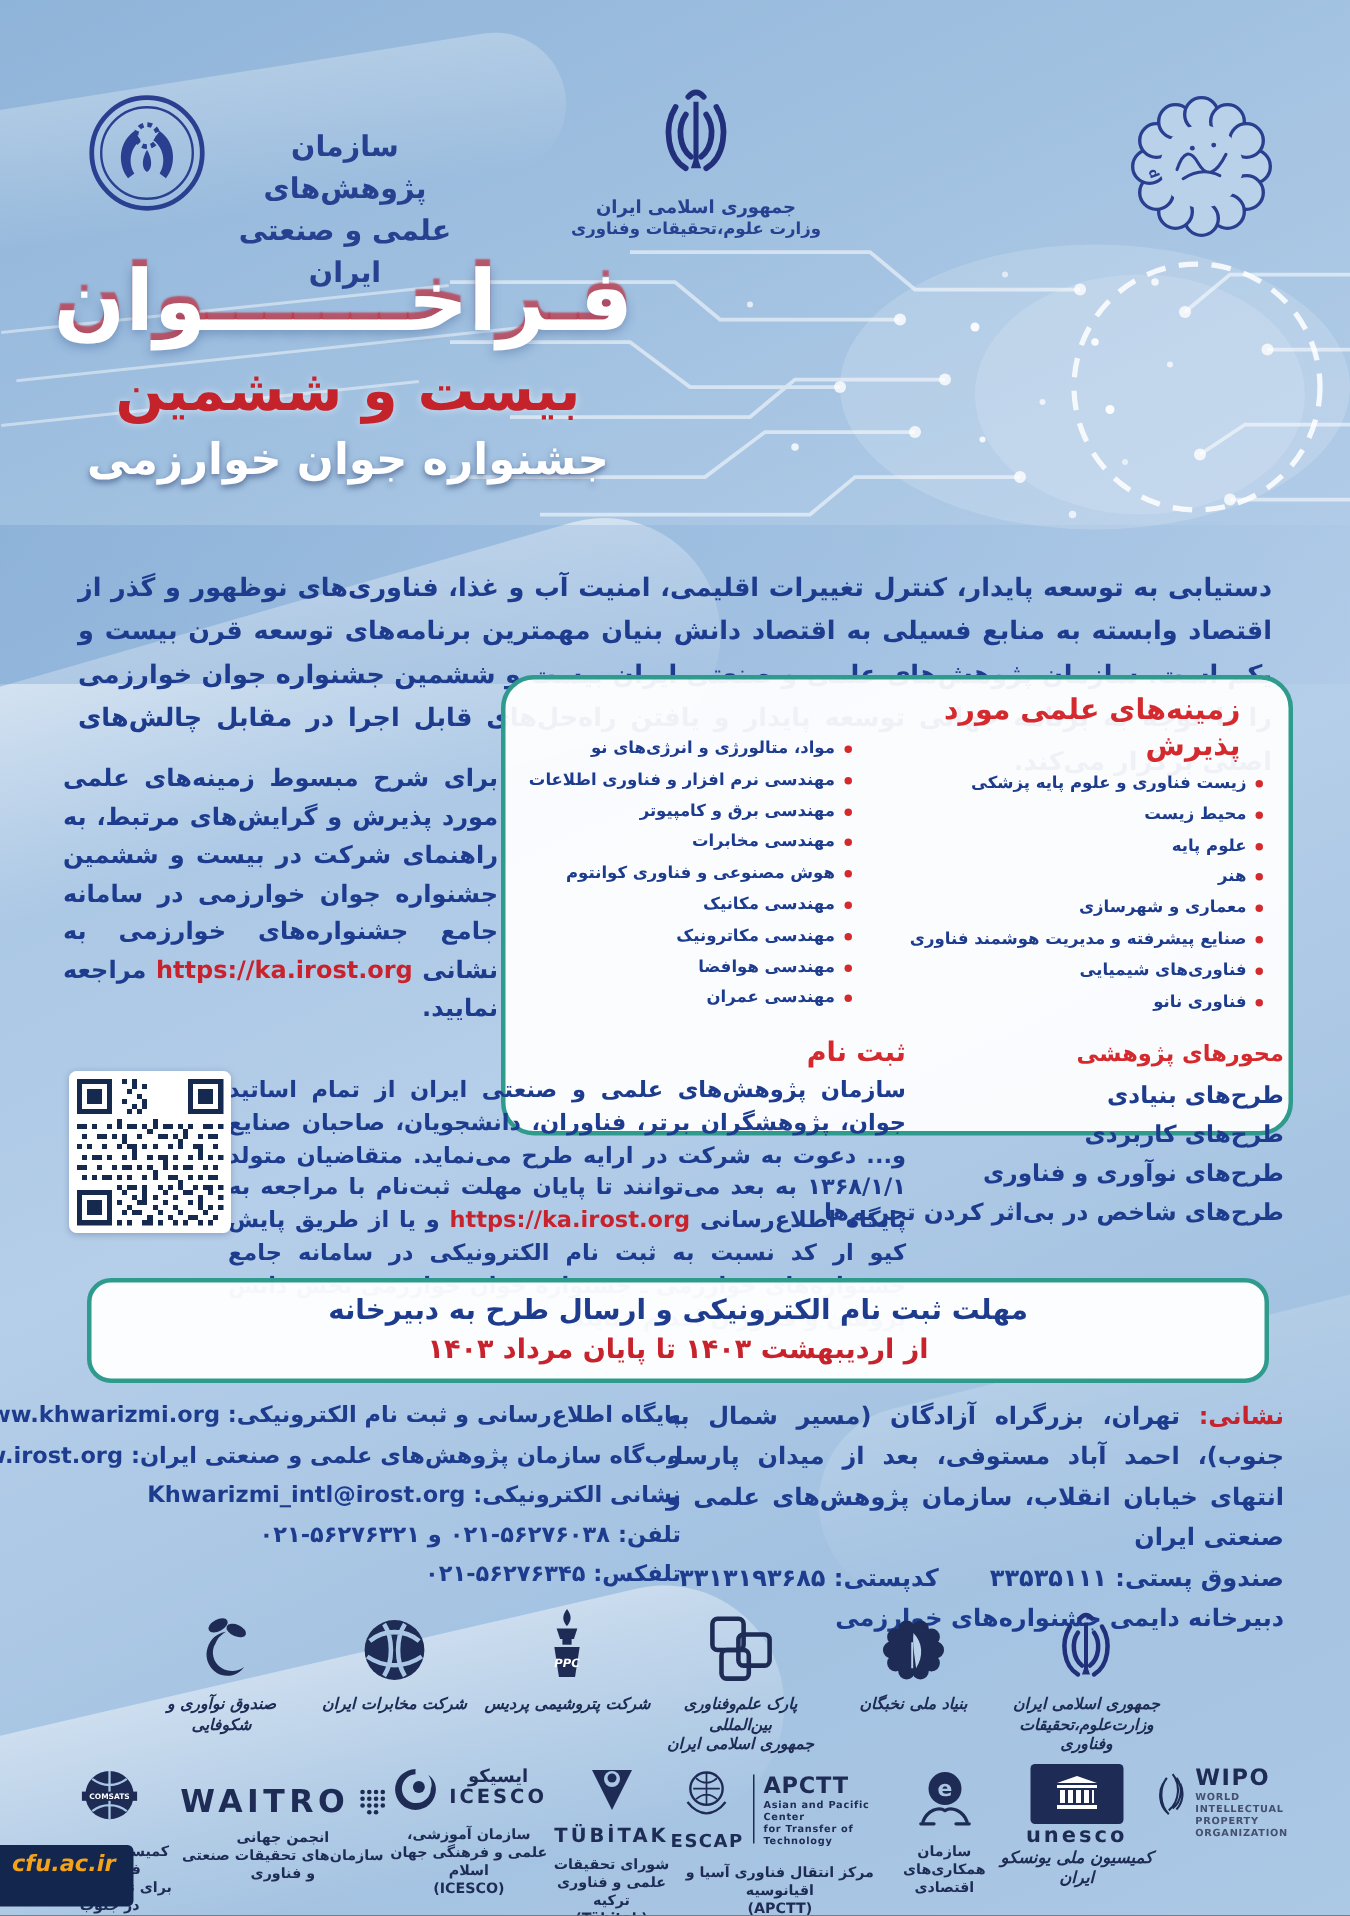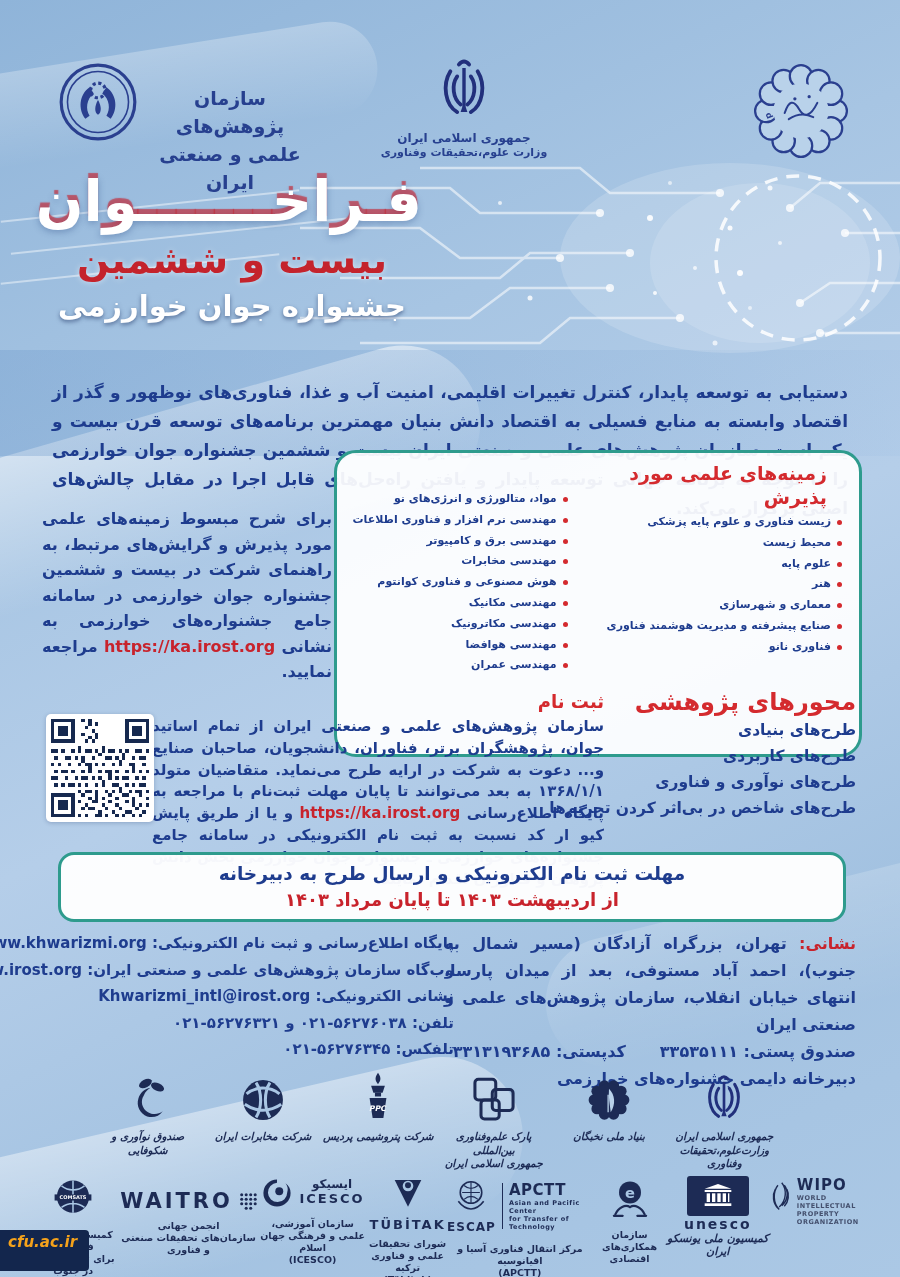--- a/index.html
+++ b/index.html
@@ -33,21 +33,21 @@
   .fcol-r{width:56%;}
   .fcol-l{width:44%;padding-top:25px;}
   .fields-title{color:#d42a2e;font-size:19px;font-weight:bold;text-align:right;padding-right:16px;line-height:24px;}
   .fields-box ul{list-style:none;margin:3px 0 0;padding:0;}
   .fields-box li{font-size:11px;line-height:20.8px;font-weight:bold;color:#1e3c8e;position:relative;padding-right:12px;text-align:right;white-space:nowrap;}
   .fields-box li::before{content:"";position:absolute;right:1px;top:8px;width:5px;height:5px;border-radius:50%;background:#d42a2e;}
   .guide{position:absolute;left:42px;top:490px;width:290px;font-size:16px;line-height:25.5px;font-weight:bold;color:#1e3c8e;text-align:justify;}
   .link{color:#c8232c;font-weight:bold;}
   
   .axes{position:absolute;right:44px;top:690px;width:258px;text-align:right;}
-  .axes-title{color:#d42a2e;font-size:24px;font-weight:bold;line-height:24px;margin-bottom:3px;}
+  .axes-title{color:#d42a2e;font-size:15px;font-weight:bold;line-height:24px;margin-bottom:3px;}
   .axes ul{list-style:none;margin:0;padding:0;}
   .axes li{font-size:15.5px;line-height:26px;font-weight:bold;color:#1e3c8e;white-space:nowrap;}
   .reg{position:absolute;right:296px;top:690px;width:452px;}
   .reg-title{color:#d42a2e;font-size:18px;font-weight:bold;text-align:right;line-height:24px;margin-bottom:2px;}
   .reg-text{font-size:15px;line-height:21.8px;font-weight:bold;color:#1e3c8e;text-align:justify;margin:0;}
   .qr{position:absolute;left:46px;top:714px;width:108px;height:108px;background:#fff;padding:5px;border-radius:5px;box-sizing:border-box;box-shadow:0 1px 4px rgba(20,40,90,.25);}
   
   .deadline{position:absolute;left:58px;right:54px;top:852px;height:64px;border:3px solid #2e9b8d;border-radius:16px;background:rgba(255,255,255,.96);
     display:flex;flex-direction:column;justify-content:center;align-items:center;gap:2px;}
   .d1{color:#1e3c8e;font-size:18.5px;font-weight:bold;line-height:24px;}
@@ -204,20 +204,21 @@
   <div class="fields-box">
     <div class="fcol-r">
       <div class="fields-title">زمینه‌های علمی مورد پذیرش</div>
       <ul>
         <li>زیست فناوری و علوم پایه پزشکی</li>
         <li>محیط زیست</li>
         <li>علوم پایه</li>
         <li>هنر</li>
         <li>معماری و شهرسازی</li>
         <li>صنایع پیشرفته و مدیریت هوشمند فناوری</li>
+        <li>فناوری‌های شیمیایی</li>
         <li>فناوری نانو</li>
       </ul>
     </div>
     <div class="fcol-l">
       <ul>
         <li>مواد، متالورژی و انرژی‌های نو</li>
         <li>مهندسی نرم افزار و فناوری اطلاعات</li>
         <li>مهندسی برق و کامپیوتر</li>
         <li>مهندسی مخابرات</li>
         <li>هوش مصنوعی و فناوری کوانتوم</li>

